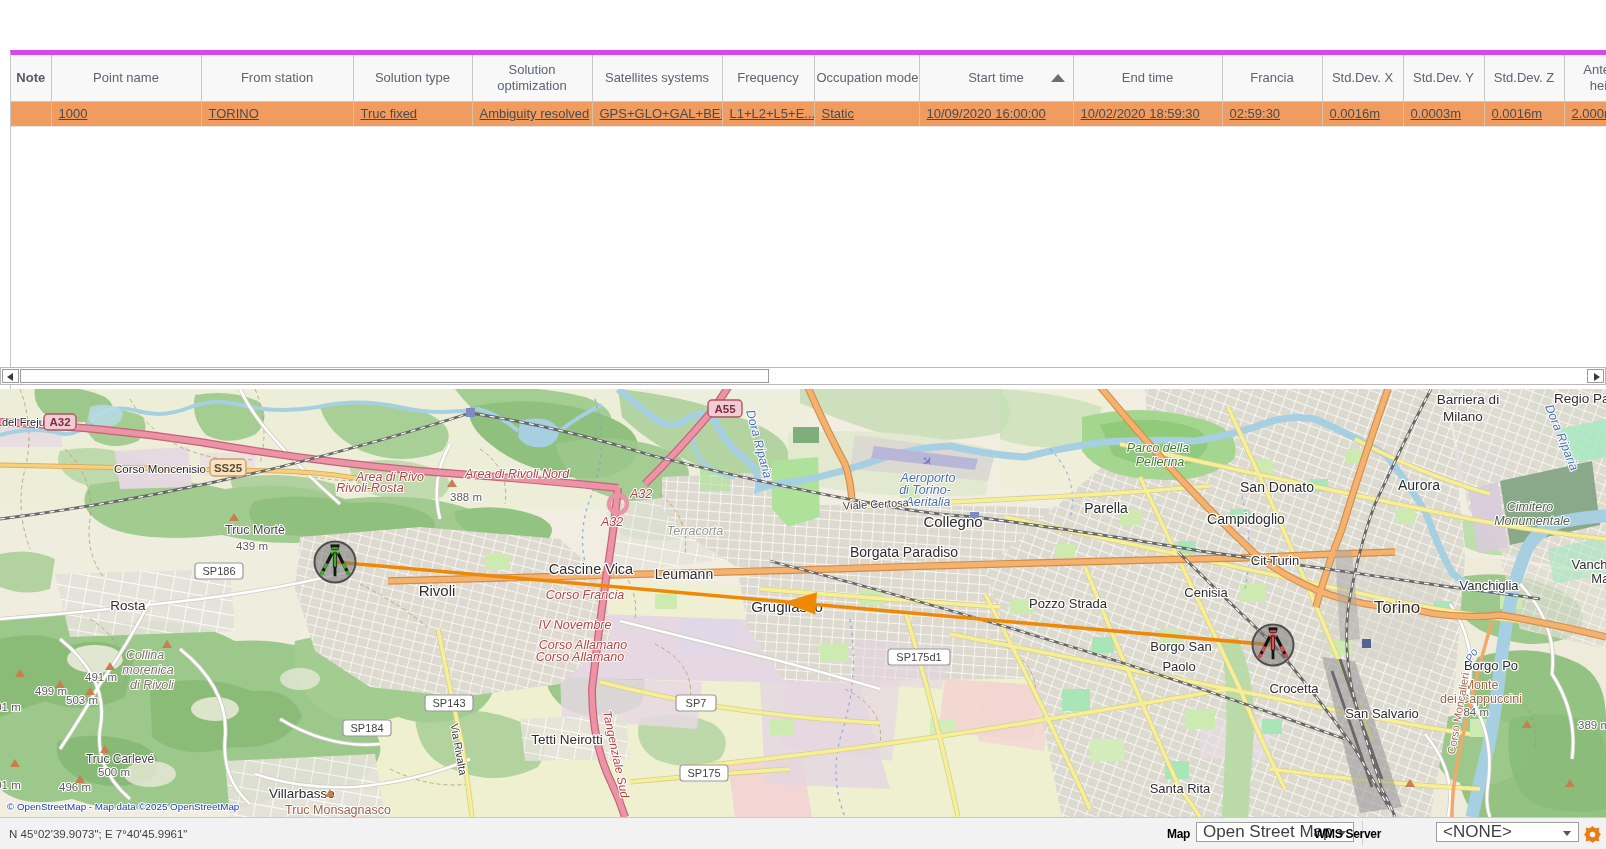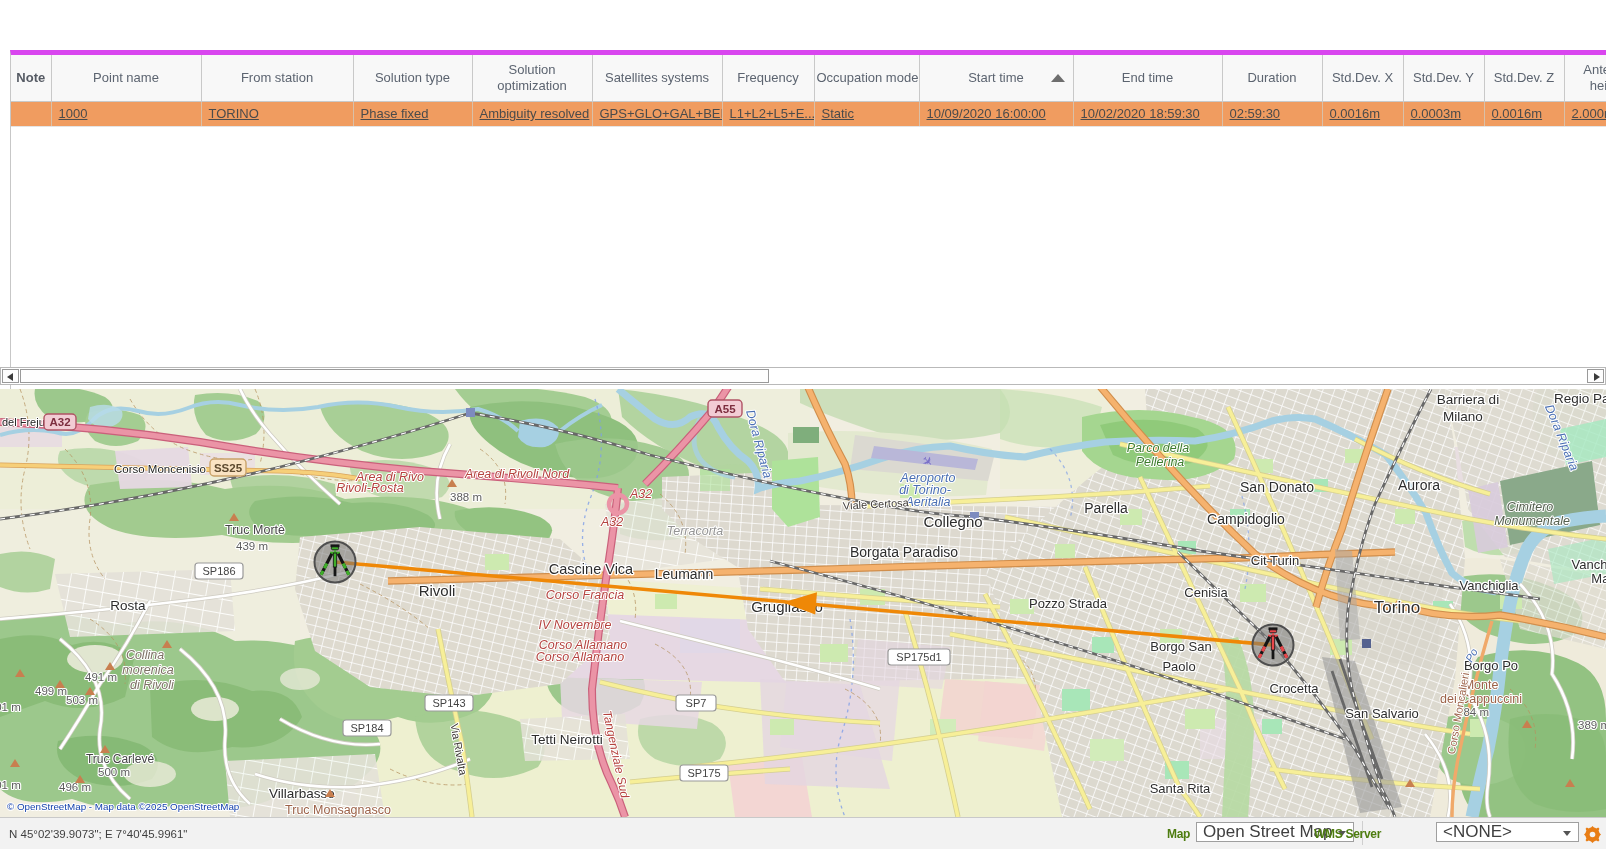--- a/index.html
+++ b/index.html
@@ -15,21 +15,21 @@
 .sbtn{position:absolute;top:1px;width:17px;height:14px;background:#fdfdfd;border:1px solid #9a9a9a;box-sizing:border-box;}
 .sbtn.l{left:1px;}
 .sbtn.r{right:1px;}
 .sbtn .tri{position:absolute;top:3px;width:0;height:0;}
 .sbtn.l .tri{left:4px;border-top:4px solid transparent;border-bottom:4px solid transparent;border-right:6px solid #3a3a3a;}
 .sbtn.r .tri{left:6px;border-top:4px solid transparent;border-bottom:4px solid transparent;border-left:6px solid #3a3a3a;}
 .sthumb{position:absolute;left:19px;top:1px;width:749px;height:14px;background:#fefefe;border:1px solid #9a9a9a;box-sizing:border-box;}
 #mapzone{position:absolute;left:0;top:389px;width:1606px;height:428px;overflow:hidden;background:#f2efe4;}
 #footbar{position:absolute;left:0;top:817px;width:1606px;height:32px;background:#f2f2f2;border-top:1px solid #c9c9c9;box-sizing:border-box;}
 #coords{position:absolute;left:9px;top:10px;font-size:11.5px;color:#3f3f3f;}
-.flabel{position:absolute;top:9px;font-size:12px;font-weight:bold;color:#4d7c0f;letter-spacing:-0.3px;}
+.flabel{position:absolute;top:9px;font-size:12px;font-weight:bold;color:#000000;letter-spacing:-0.3px;}
 .fselect{position:absolute;top:4px;height:20px;background:#fff;border:1px solid #9f9f9f;box-sizing:border-box;font-size:17px;color:#3f3f3f;line-height:18px;padding-left:6px;}
 .fselect .da{position:absolute;right:7px;top:8px;width:0;height:0;border-left:4px solid transparent;border-right:4px solid transparent;border-top:5px solid #555;}
 .fsep{position:absolute;top:3px;width:1px;height:24px;background:#cfcfcf;}
 </style>
 </head>
 <body>
 <div id="tablezone">
 <table>
 <colgroup>
 <col style="width:40px">
@@ -53,31 +53,31 @@
 <th class="b">Note</th>
           <th>Point name</th>
           <th>From station</th>
           <th>Solution type</th>
           <th>Solution<br>optimization</th>
           <th>Satellites systems</th>
           <th>Frequency</th>
           <th>Occupation mode</th>
           <th>Start time<span class="sortarr"></span></th>
           <th>End time</th>
-          <th>Duration</th>
+          <th>Francia</th>
           <th>Std.Dev. X</th>
           <th>Std.Dev. Y</th>
           <th>Std.Dev. Z</th>
           <th>Antenna<br>height</th>
 </tr>
 <tr>
 <td></td>
           <td>1000</td>
           <td>TORINO</td>
-          <td>Phase fixed</td>
+          <td>Truc fixed</td>
           <td>Ambiguity resolved</td>
           <td>GPS+GLO+GAL+BEI</td>
           <td>L1+L2+L5+E...</td>
           <td>Static</td>
           <td>10/09/2020 16:00:00</td>
           <td>10/02/2020 18:59:30</td>
           <td>02:59:30</td>
           <td class="r">0.0016m</td>
           <td class="r">0.0003m</td>
           <td class="r">0.0016m</td>

